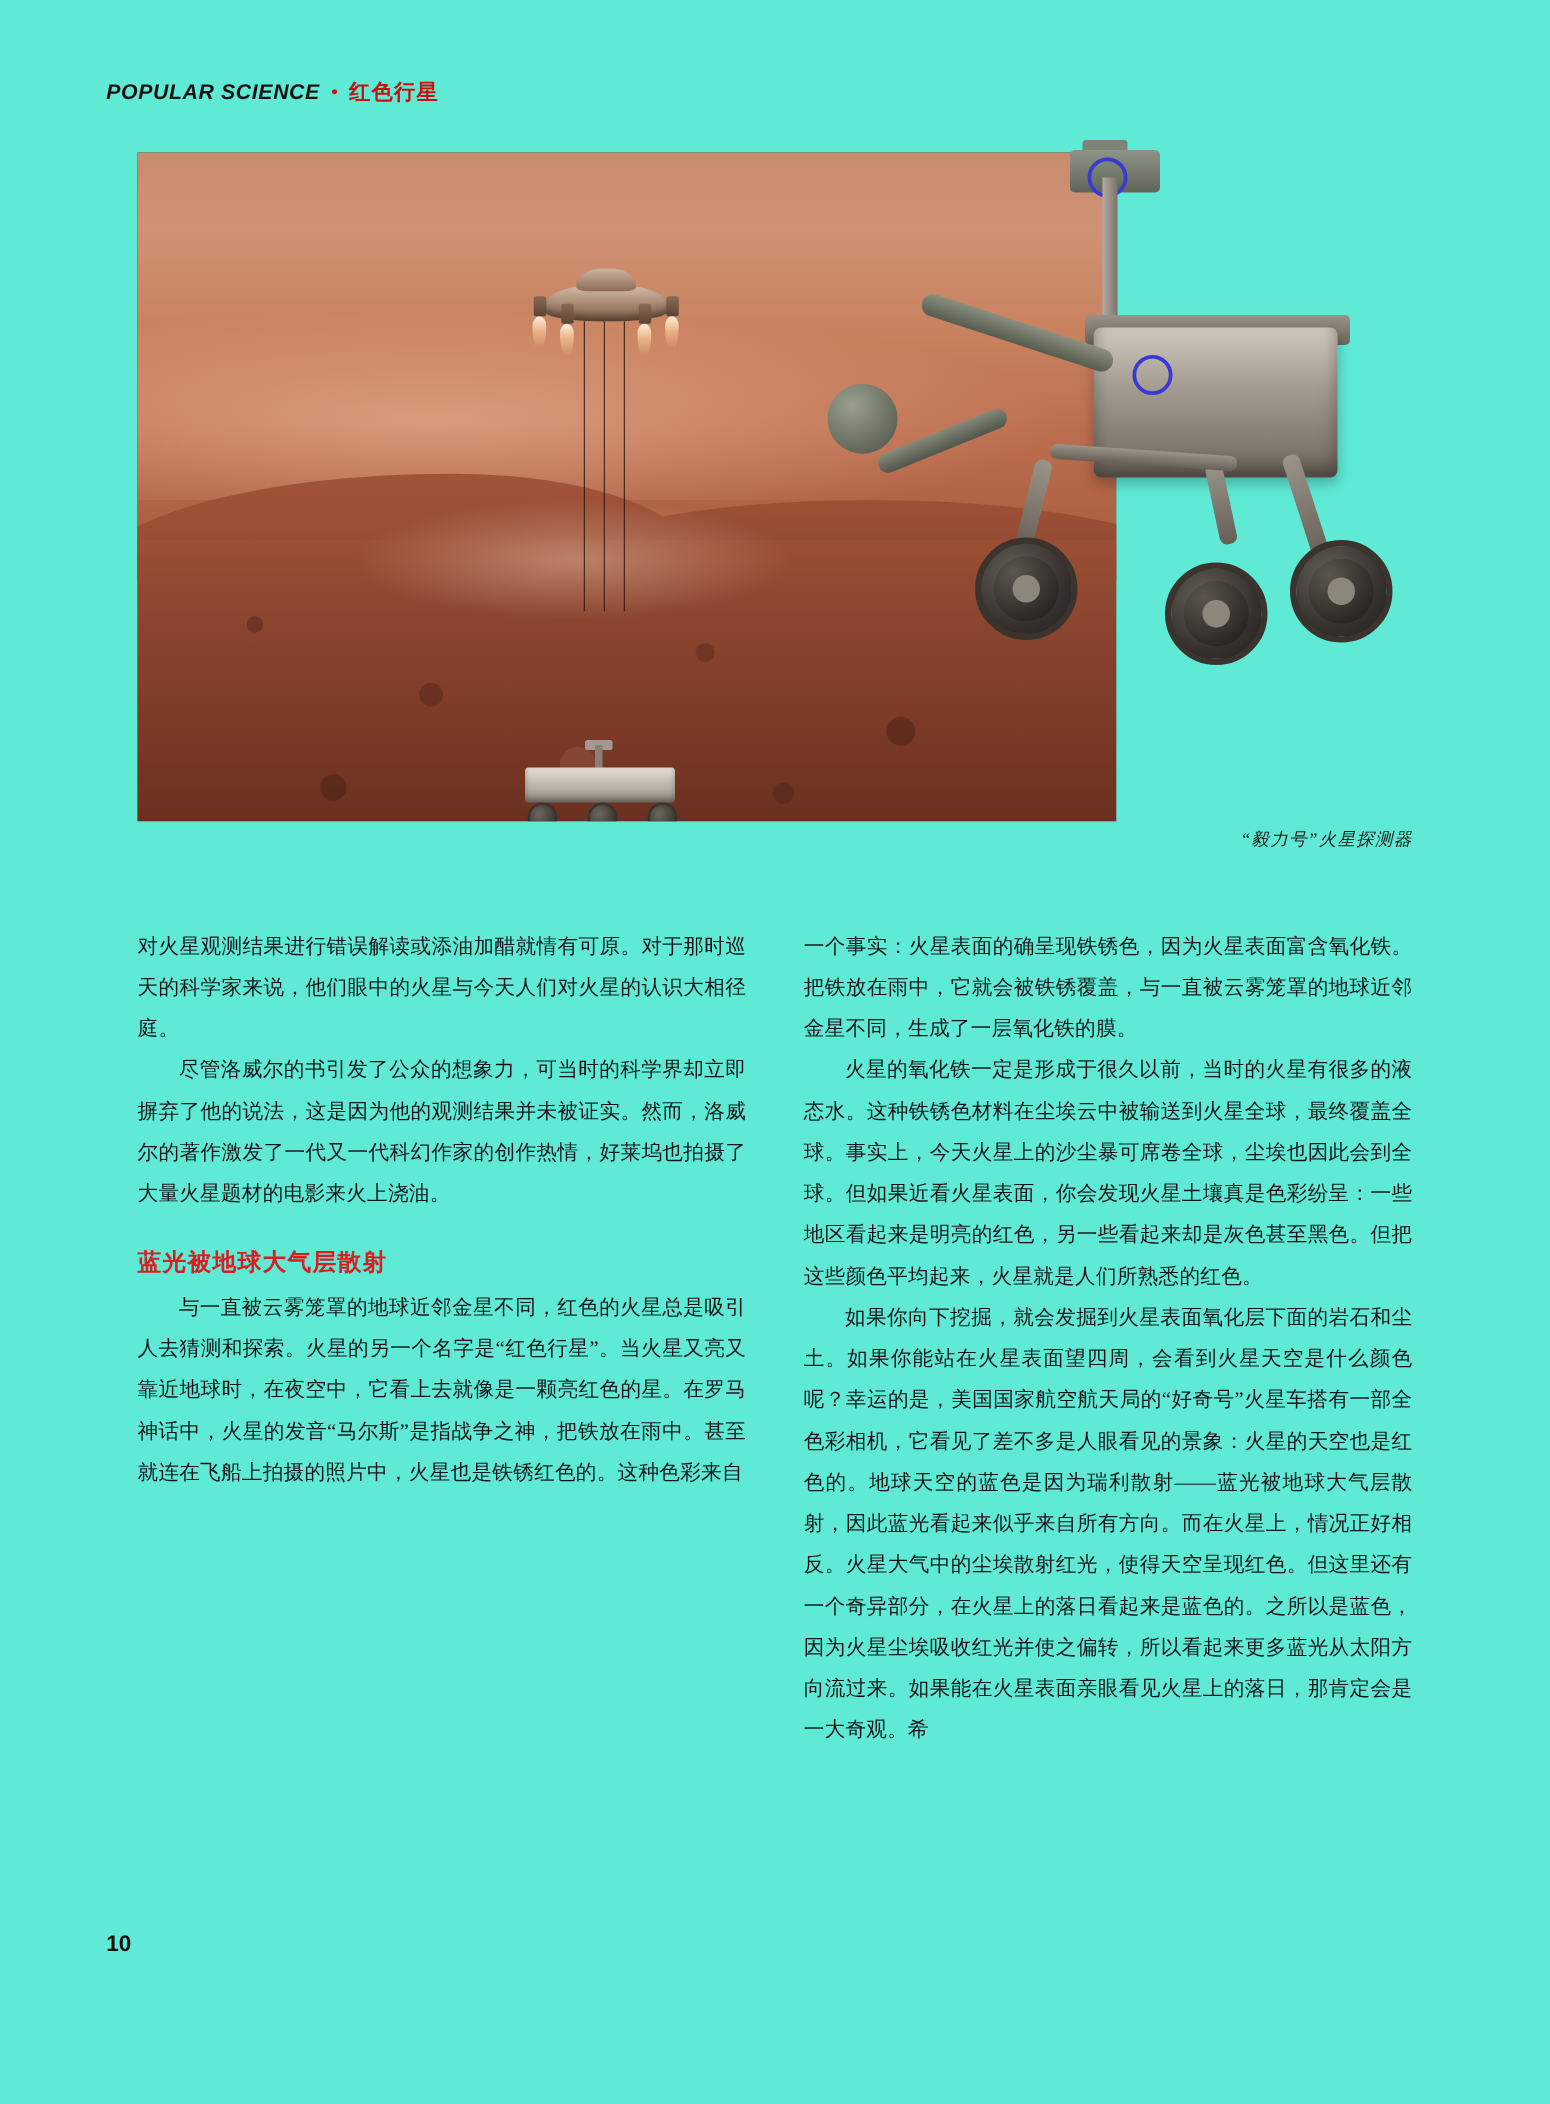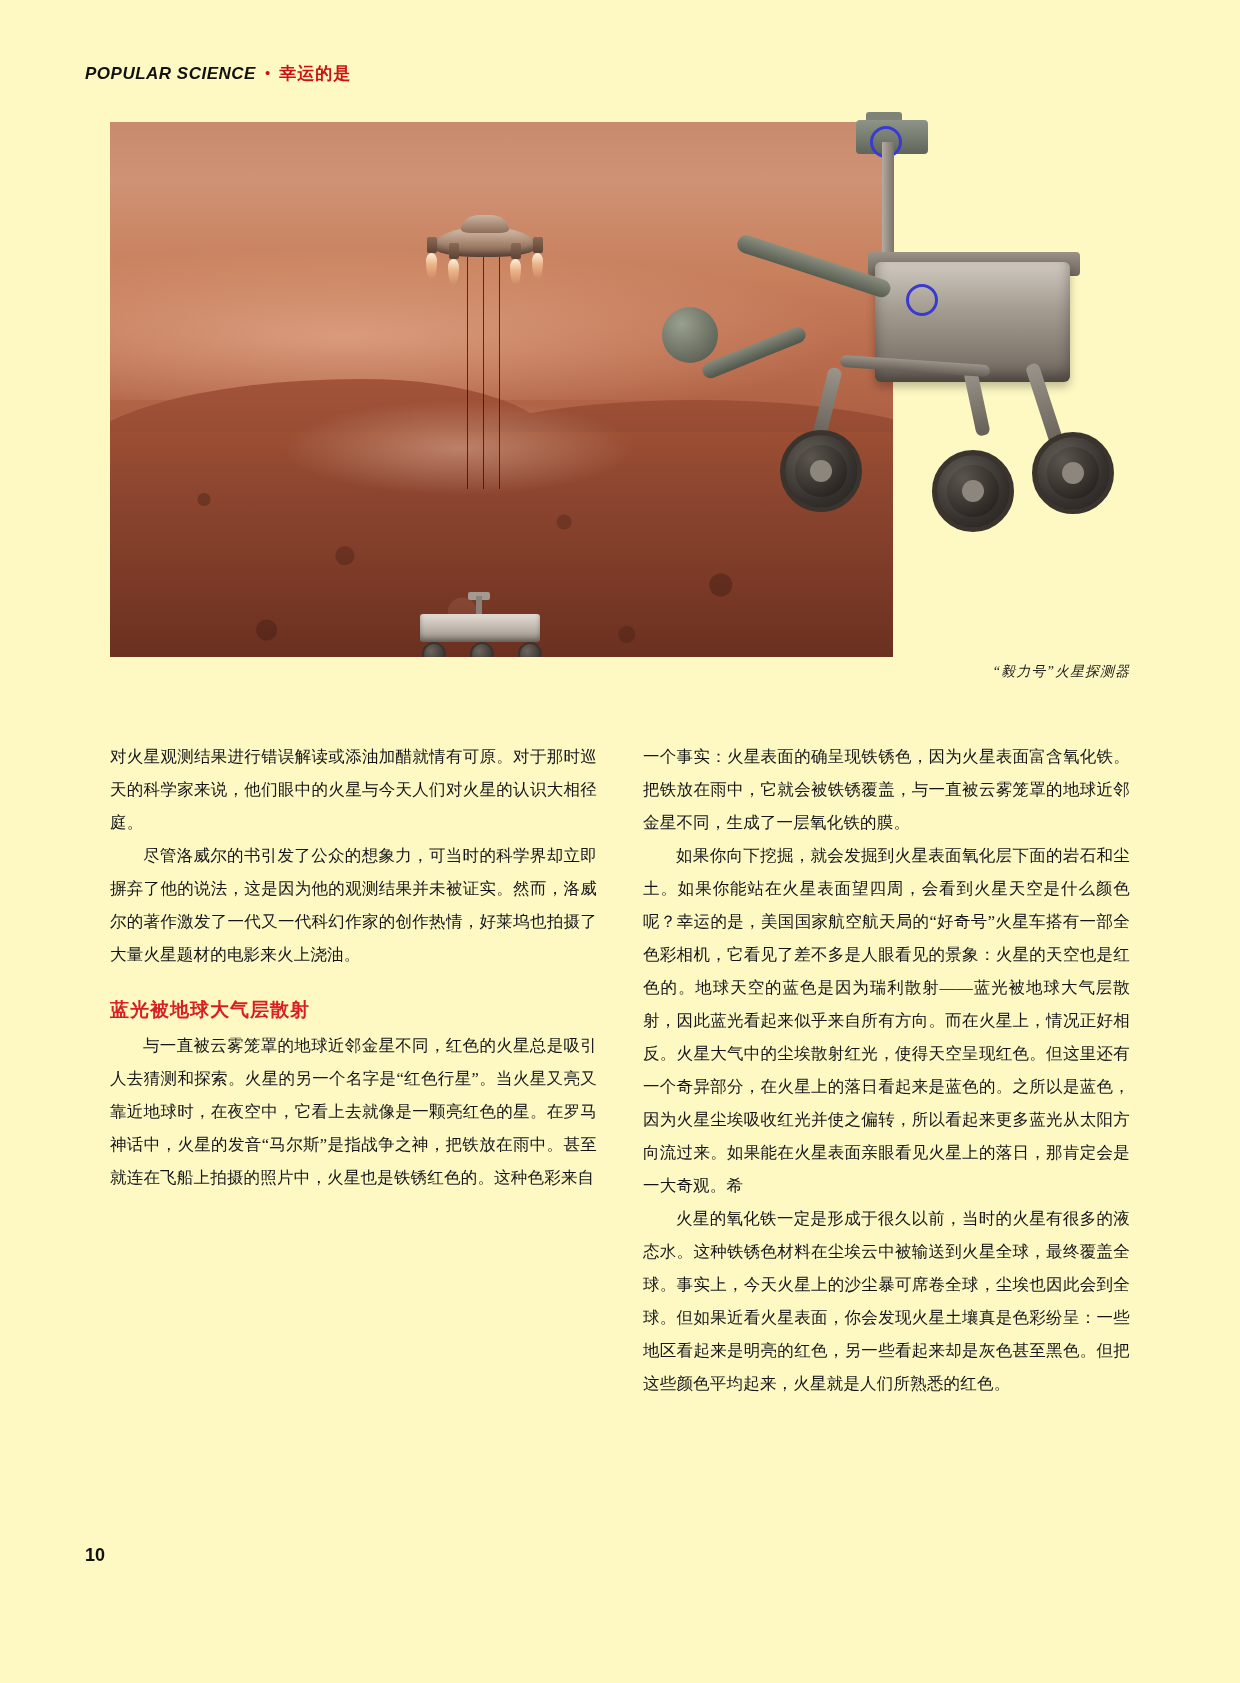--- a/index.html
+++ b/index.html
@@ -10,21 +10,21 @@
   body {
     width: 1240px;
     height: 1683px;
     position: relative;
     font-family: "Liberation Serif", serif;
     overflow: hidden;
   }
   .page {
     position: absolute;
     inset: 0;
-    background: #fef9c3;
+    background: #5eead4;
   }
 
   
   .header {
     position: absolute;
     left: 85px;
     top: 62px;
     display: flex;
     align-items: baseline;
     gap: 9px;
@@ -364,21 +364,21 @@
   }
 </style>
 </head>
 <body>
 
 <div class="page">
 
   <div class="header">
     <span class="brand">POPULAR SCIENCE</span>
     <span class="sep">•</span>
-    <span class="section">幸运的是</span>
+    <span class="section">红色行星</span>
   </div>
 
   <div class="hero-wrap">
 
     <div class="hero-photo">
       <div class="sky"></div>
       <div class="sky-haze"></div>
       <div class="ridge"></div>
       <div class="ridge2"></div>
       <div class="ground"></div>
@@ -439,21 +439,21 @@
 
     <div class="col">
       <p>对火星观测结果进行错误解读或添油加醋就情有可原。对于那时巡天的科学家来说，他们眼中的火星与今天人们对火星的认识大相径庭。</p>
       <p class="indent">尽管洛威尔的书引发了公众的想象力，可当时的科学界却立即摒弃了他的说法，这是因为他的观测结果并未被证实。然而，洛威尔的著作激发了一代又一代科幻作家的创作热情，好莱坞也拍摄了大量火星题材的电影来火上浇油。</p>
       <h2 class="subhead">蓝光被地球大气层散射</h2>
       <p class="indent">与一直被云雾笼罩的地球近邻金星不同，红色的火星总是吸引人去猜测和探索。火星的另一个名字是“红色行星”。当火星又亮又靠近地球时，在夜空中，它看上去就像是一颗亮红色的星。在罗马神话中，火星的发音“马尔斯”是指战争之神，把铁放在雨中。甚至就连在飞船上拍摄的照片中，火星也是铁锈红色的。这种色彩来自</p>
     </div>
 
     <div class="col">
       <p>一个事实：火星表面的确呈现铁锈色，因为火星表面富含氧化铁。把铁放在雨中，它就会被铁锈覆盖，与一直被云雾笼罩的地球近邻金星不同，生成了一层氧化铁的膜。</p>
+      <p class="indent">火星的氧化铁一定是形成于很久以前，当时的火星有很多的液态水。这种铁锈色材料在尘埃云中被输送到火星全球，最终覆盖全球。事实上，今天火星上的沙尘暴可席卷全球，尘埃也因此会到全球。但如果近看火星表面，你会发现火星土壤真是色彩纷呈：一些地区看起来是明亮的红色，另一些看起来却是灰色甚至黑色。但把这些颜色平均起来，火星就是人们所熟悉的红色。</p>
       <p class="indent">如果你向下挖掘，就会发掘到火星表面氧化层下面的岩石和尘土。如果你能站在火星表面望四周，会看到火星天空是什么颜色呢？幸运的是，美国国家航空航天局的“好奇号”火星车搭有一部全色彩相机，它看见了差不多是人眼看见的景象：火星的天空也是红色的。地球天空的蓝色是因为瑞利散射——蓝光被地球大气层散射，因此蓝光看起来似乎来自所有方向。而在火星上，情况正好相反。火星大气中的尘埃散射红光，使得天空呈现红色。但这里还有一个奇异部分，在火星上的落日看起来是蓝色的。之所以是蓝色，因为火星尘埃吸收红光并使之偏转，所以看起来更多蓝光从太阳方向流过来。如果能在火星表面亲眼看见火星上的落日，那肯定会是一大奇观。希</p>
-      <p class="indent">火星的氧化铁一定是形成于很久以前，当时的火星有很多的液态水。这种铁锈色材料在尘埃云中被输送到火星全球，最终覆盖全球。事实上，今天火星上的沙尘暴可席卷全球，尘埃也因此会到全球。但如果近看火星表面，你会发现火星土壤真是色彩纷呈：一些地区看起来是明亮的红色，另一些看起来却是灰色甚至黑色。但把这些颜色平均起来，火星就是人们所熟悉的红色。</p>
     </div>
 
   </div>
 
   <div class="page-number">10</div>
 
 </div>
 
 </body></html>

